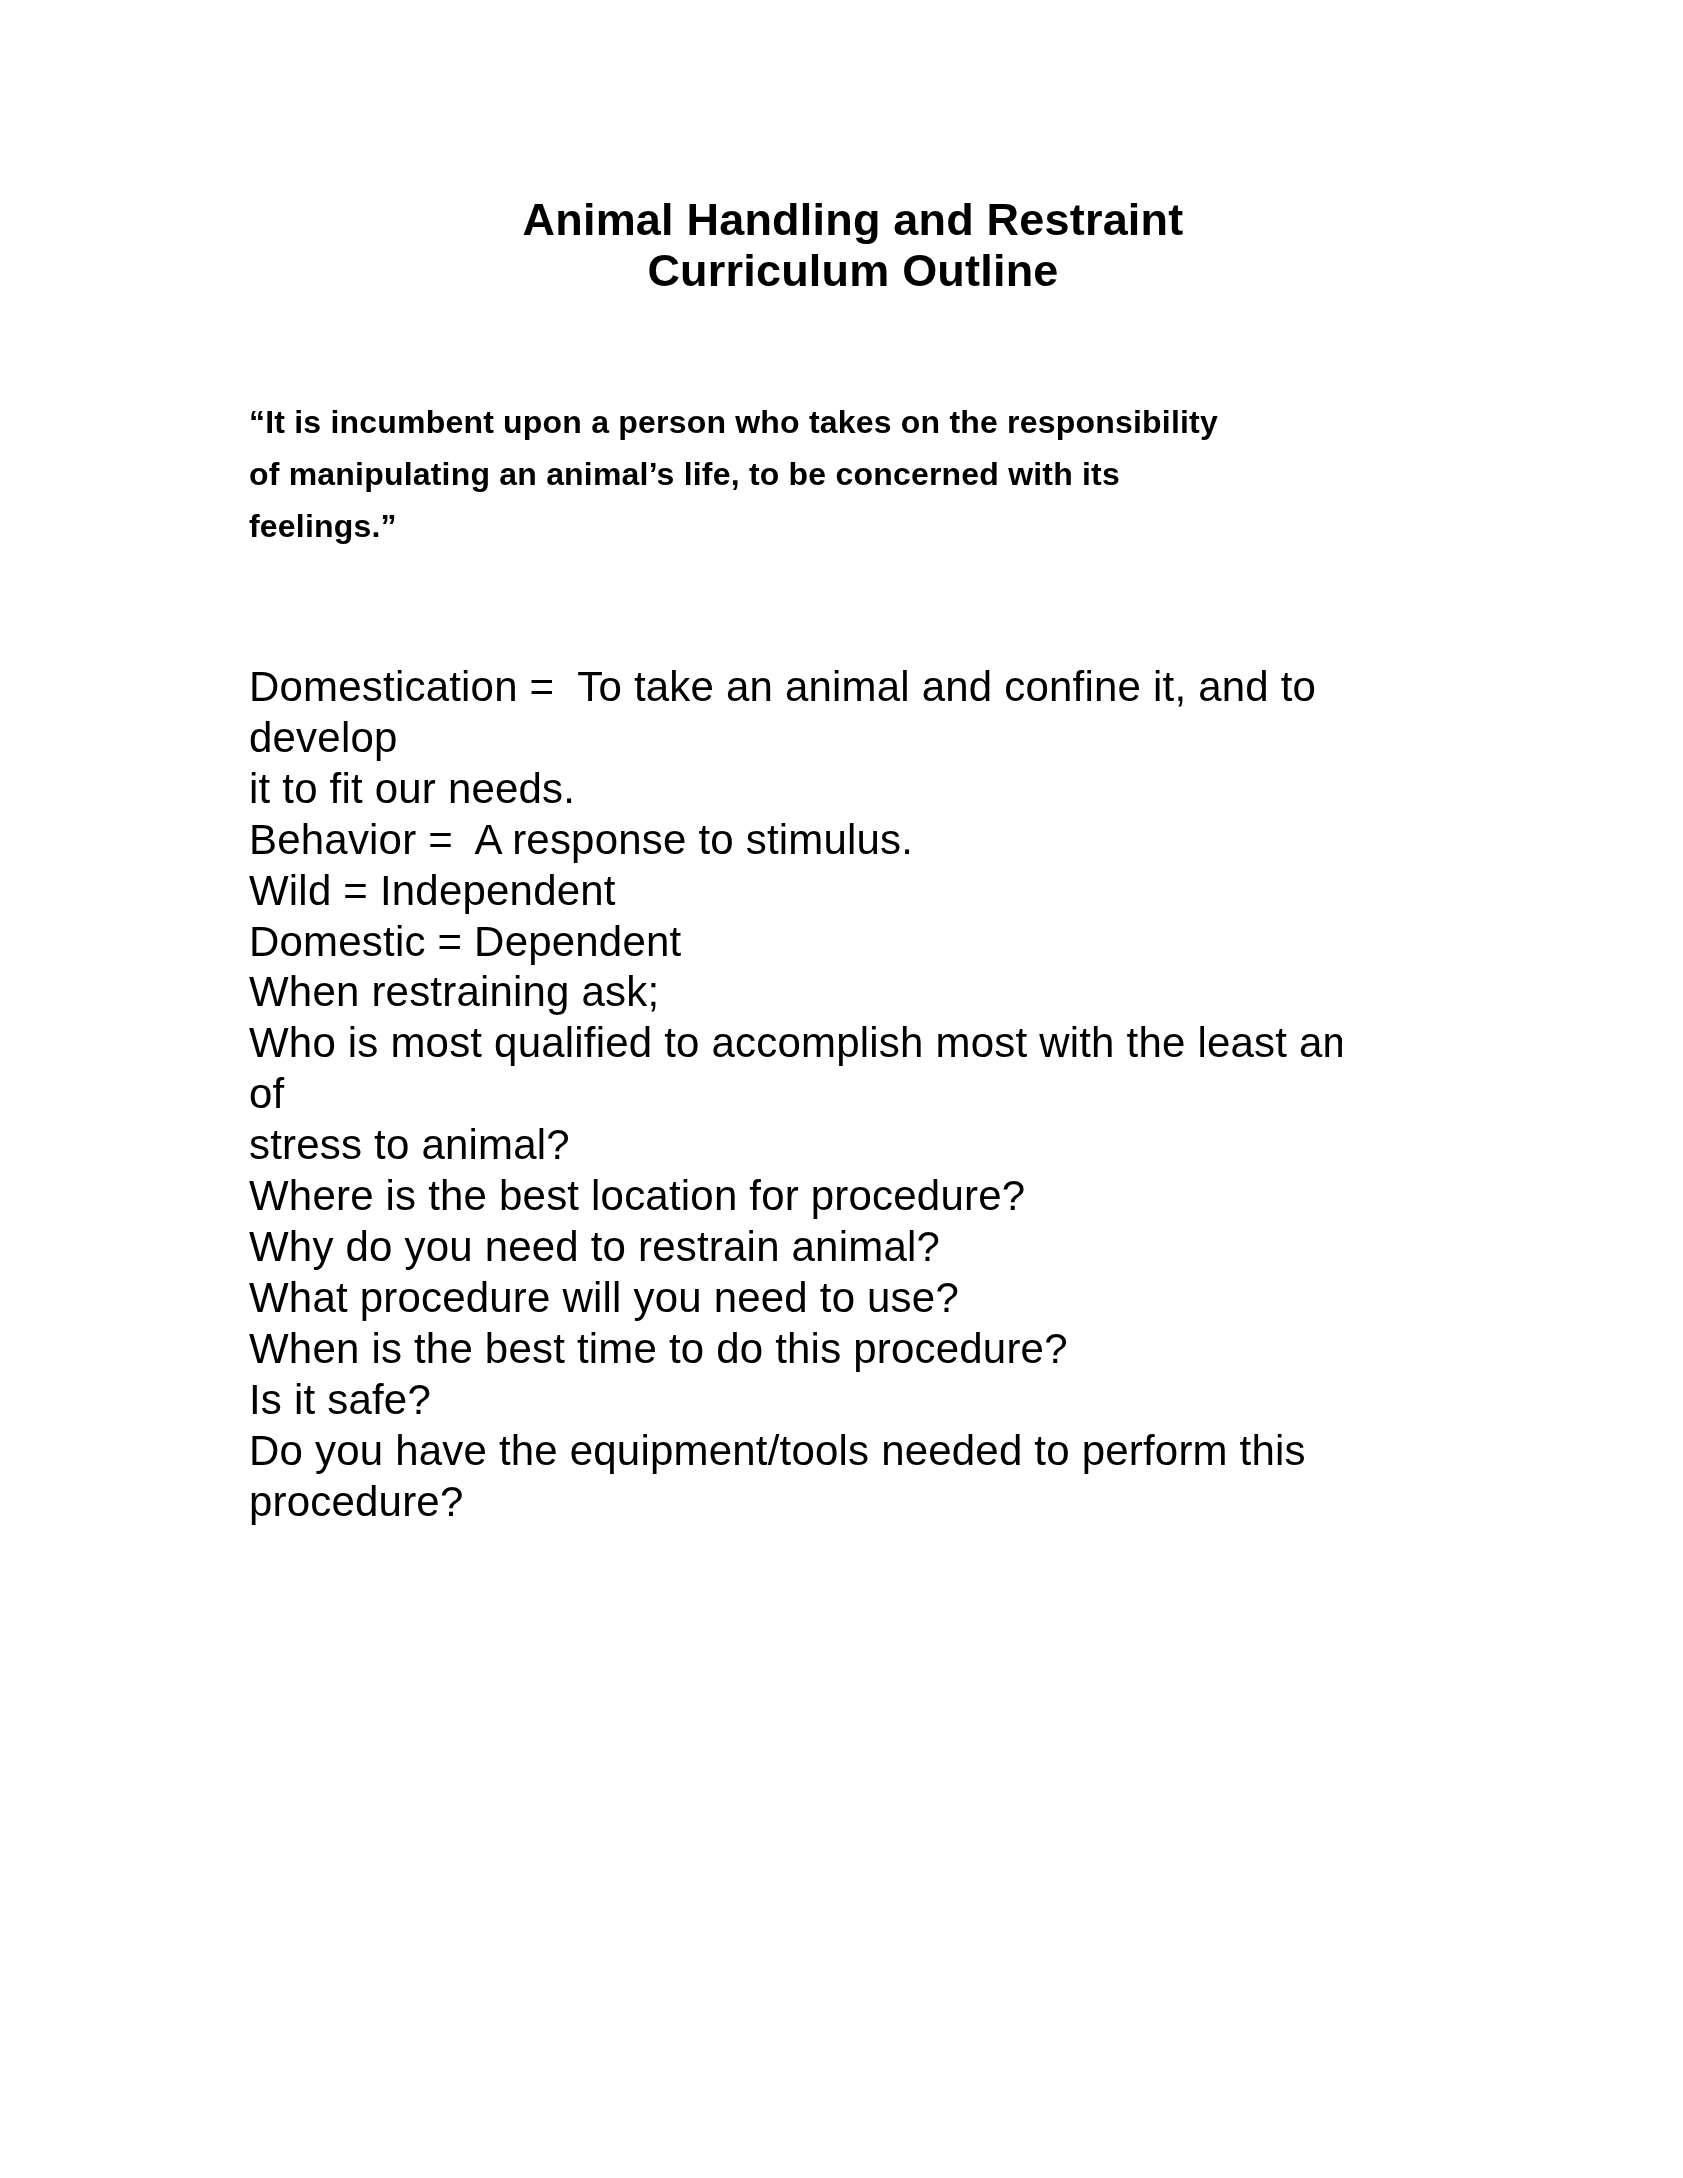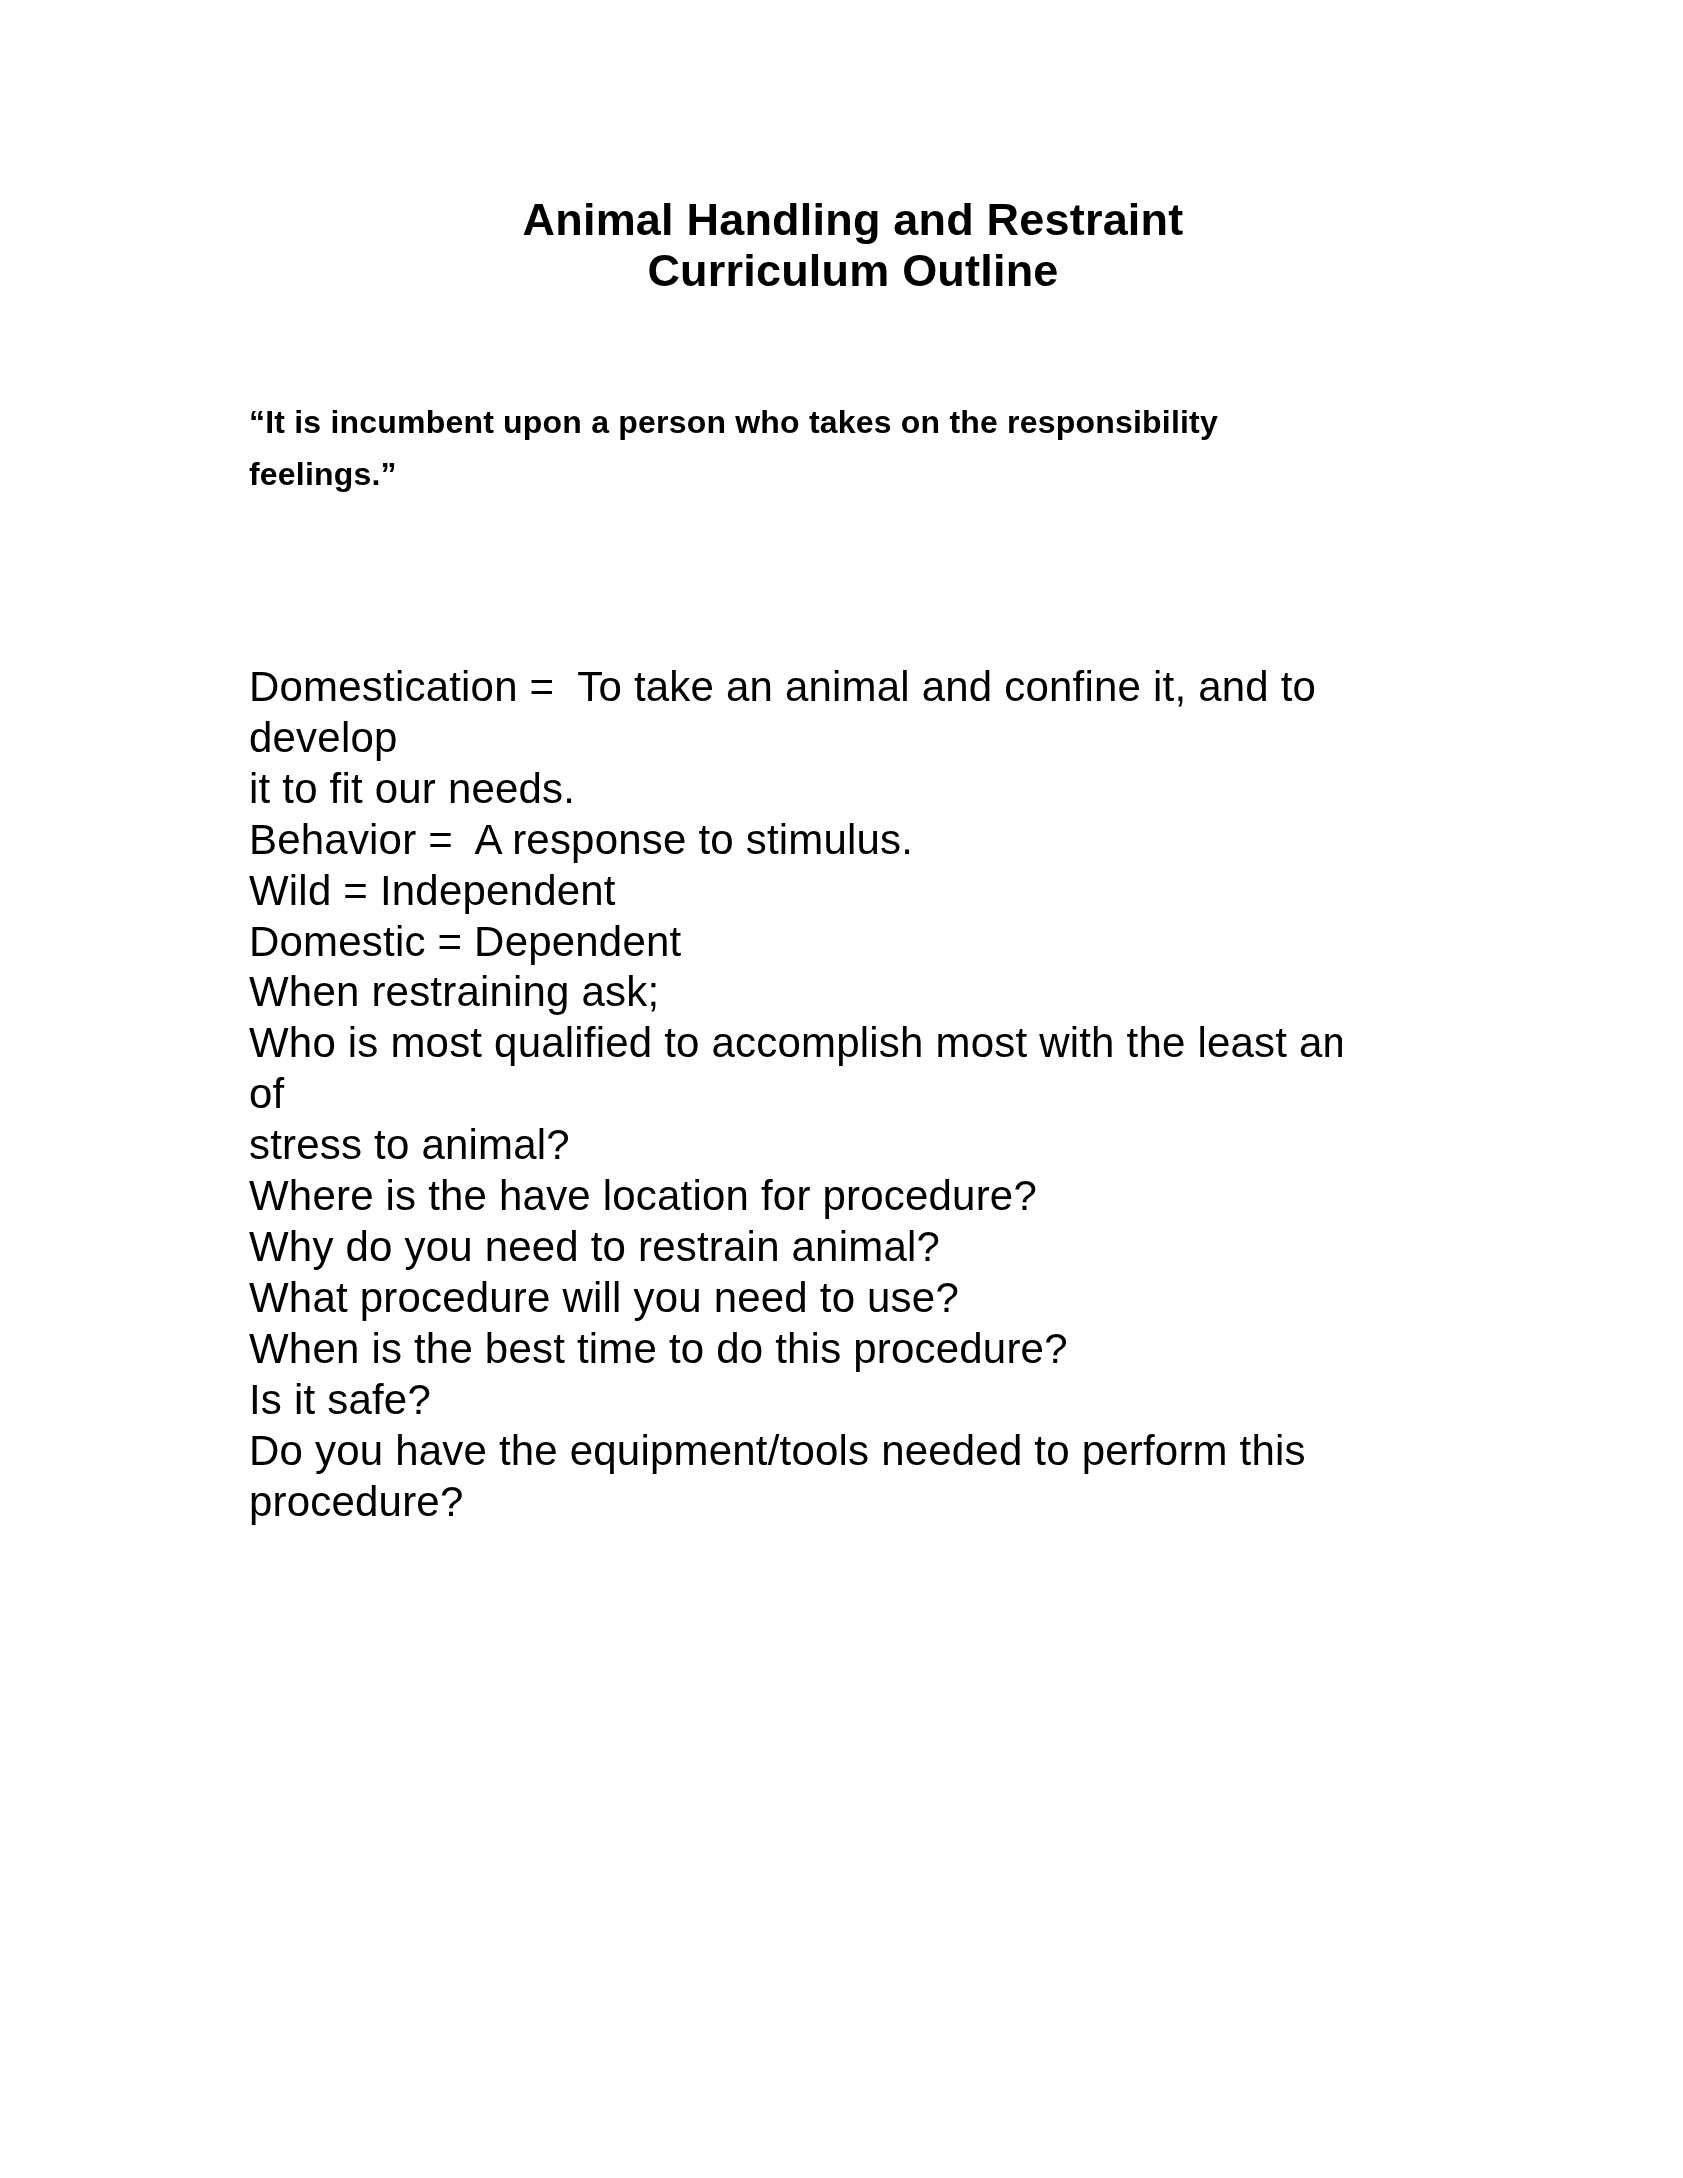--- a/index.html
+++ b/index.html
@@ -58,36 +58,37 @@
 
 <div class="page">
 
   <div class="section title-section">
     <div class="line">Animal Handling and Restraint</div>
     <div class="line">Curriculum Outline</div>
   </div>
 
   <div class="section quote-section">
     <div class="line">“It is incumbent upon a person who takes on the responsibility</div>
+    <div class="line">of manipulating an animal’s life, to be concerned with its</div>
     <div class="line">feelings.”</div>
   </div>
 
   <div class="section definitions-section">
     <div class="line">Domestication =  To take an animal and confine it, and to develop</div>
     <div class="line">it to fit our needs.</div>
     <div class="line">Behavior =  A response to stimulus.</div>
     <div class="line">Wild = Independent</div>
     <div class="line">Domestic = Dependent</div>
   </div>
 
   <div class="section questions-section">
     <div class="line">When restraining ask;</div>
     <div class="line">Who is most qualified to accomplish most with the least amount of</div>
     <div class="line">stress to animal?</div>
-    <div class="line">Where is the have location for procedure?</div>
+    <div class="line">Where is the best location for procedure?</div>
     <div class="line">Why do you need to restrain animal?</div>
     <div class="line">What procedure will you need to use?</div>
     <div class="line">When is the best time to do this procedure?</div>
     <div class="line">Is it safe?</div>
     <div class="line">Do you have the equipment/tools needed to perform this</div>
     <div class="line">procedure?</div>
   </div>
 
 
 </div>

